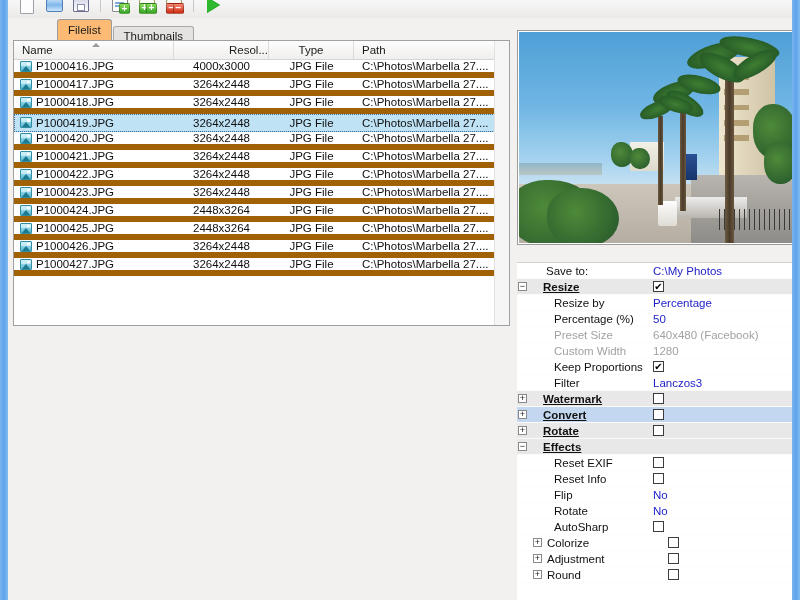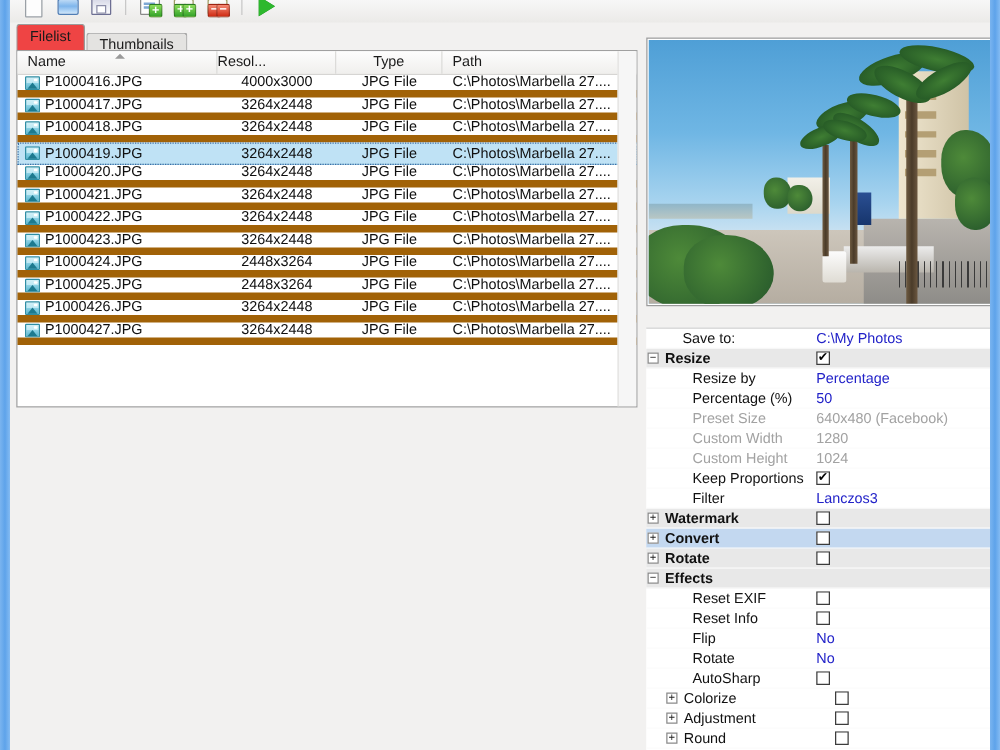--- a/index.html
+++ b/index.html
@@ -77,37 +77,37 @@
   .tabstrip {
     position:absolute; left:0; top:18px; width:500px; height:22px;
     display:flex; align-items:flex-end; padding-left:5px; gap:0;
   }
   .tab {
     height:14px; padding:0 10px; line-height:19px;
     border:1px solid #a8a8a8; border-bottom:none;
     border-radius:3px 3px 0 0; background:#e4e3e1; color:#1a1a1a;
     margin-right:1px; font-size:11.5px;
   }
-  .tab.active { background:#ef4444; height:21px; line-height:21px; border-color:#9b9b9b; position:relative; z-index:3; }
+  .tab.active { background:#fdba74; height:21px; line-height:21px; border-color:#9b9b9b; position:relative; z-index:3;margin-left:44px; }
 
   
   .listwrap {
     position:absolute; left:5px; top:40px; width:497px; height:286px;
     background:#fff; border:1px solid #a0a0a0;
   }
   .list-header {
     display:flex; height:19px; background:linear-gradient(to bottom,#fdfdfd,#f0efed);
     border-bottom:1px solid #d6d5d3; position:relative;
   }
   .hcell {
     font-size:11.5px; color:#1b1b1b; line-height:19px; padding-left:8px;
     border-right:1px solid #dcdbd9; position:relative; overflow:hidden; white-space:nowrap;
   }
   .hcell.c-name{ width:160px; }
-  .hcell.c-res { width:95px; text-align:left; padding-left:0;}
+  .hcell.c-res { width:95px; text-align:right; padding-left:0;}
   .hcell.c-type{ width:85px; text-align:center; padding-left:0;}
   .hcell.c-path{ width:155px; }
   .sortarrow{
     position:absolute; left:78px; top:2px; width:0;height:0;
     border-left:4px solid transparent;border-right:4px solid transparent;border-bottom:4px solid #9a9a9a;
   }
   .rows{ position:relative; }
   .row {
     display:flex; height:18px; align-items:center; font-size:11.5px; color:#0f0f0f;
     border-bottom:6px solid #a16207;
@@ -183,21 +183,21 @@
     width:11px; flex:none; display:flex; align-items:center; justify-content:center;
   }
   .expbox{
     width:9px;height:9px;border:1px solid #8a8a8a;background:#fff;
     display:flex;align-items:center;justify-content:center;
     font-size:9px; line-height:7px; color:#1a1a1a; font-family:"Liberation Sans",sans-serif;
   }
   .plabel{ flex:none; width:123px; padding-left:4px; color:#111; white-space:nowrap; overflow:hidden; }
   .pvalue{ flex:1; color:#2222c8; white-space:nowrap; overflow:hidden; padding-left:2px; }
   .prow.group{ background:#e8e8e8; }
-  .prow.group .plabel{ font-weight:bold; padding-left:4px; }
+  .prow.group .plabel{ font-weight:bold; padding-left:15px;text-decoration:underline; }
   .prow.group.sel{ background:#c3d8f0; }
   .prow.indent1 .plabel{ padding-left:26px; }
   .prow.indent-exp .plabel{ padding-left:4px; }
   .prow.indent-exp .exp{ margin-left:15px; }
   .prow.dim .plabel{ color:#a2a2a2; }
   .prow.dim .pvalue{ color:#a2a2a2; }
   .chk{
     width:11px;height:11px;border:1px solid #3c3c3c;background:#fff;
     display:flex;align-items:center;justify-content:center;
     font-size:10px;line-height:9px;color:#000;
@@ -449,25 +449,20 @@
       <div class="prow indent1 dim">
         <span class="exp"></span>
         <span class="plabel">Preset Size</span>
         <span class="pvalue">640x480 (Facebook)</span>
       </div>
       <div class="prow indent1 dim">
         <span class="exp"></span>
         <span class="plabel">Custom Width</span>
         <span class="pvalue">1280</span>
       </div>
-      <div class="prow indent1 dim">
-        <span class="exp"></span>
-        <span class="plabel">Custom Height</span>
-        <span class="pvalue">1024</span>
-      </div>
       <div class="prow indent1">
         <span class="exp"></span>
         <span class="plabel">Keep Proportions</span>
         <span class="pvalue chkcell">
           <span class="chk">✔</span>
         </span>
       </div>
       <div class="prow indent1">
         <span class="exp"></span>
         <span class="plabel">Filter</span>

